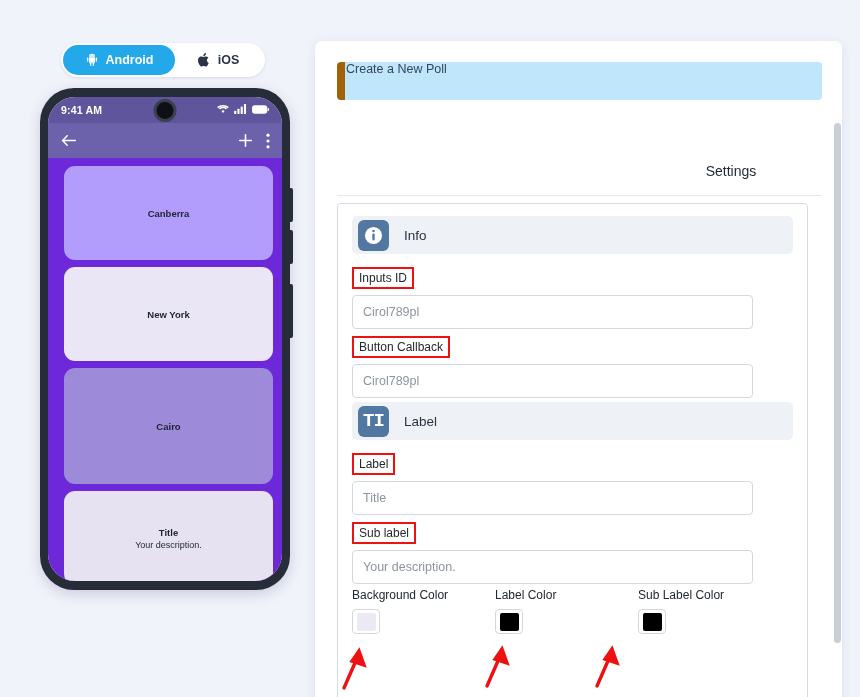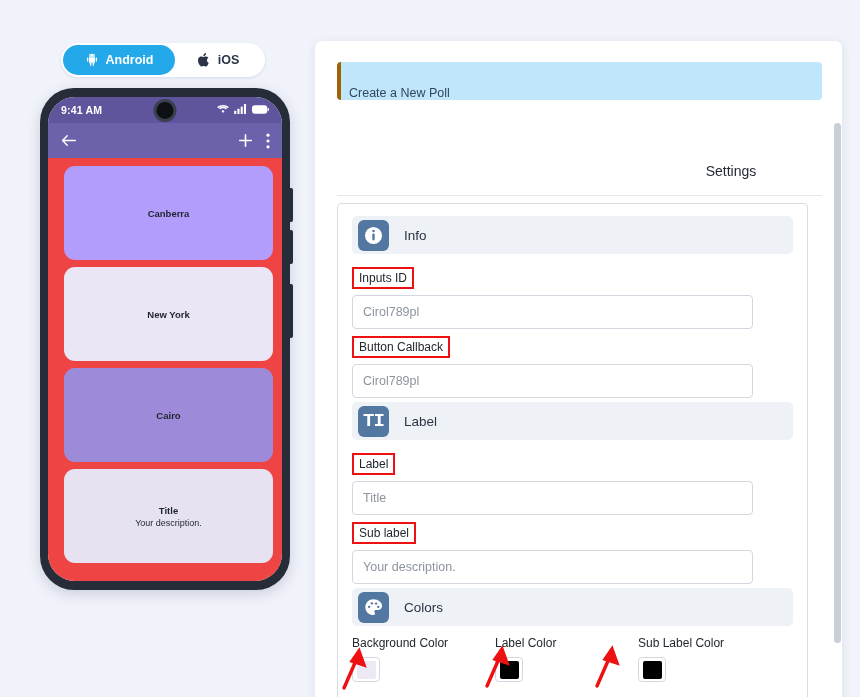--- a/index.html
+++ b/index.html
@@ -89,21 +89,21 @@
   #app-bar {
     height: 35px; background: #6b62ab;
     display: flex; align-items: center;
     padding: 0 12px; color: #ffffff;
   }
   #app-bar .spacer { flex: 1; }
   .appbar-ico { cursor: pointer; display: flex; align-items: center; }
 
   
   #card-list {
-    padding: 8px 9px 0 16px; background: #ef4444;
+    padding: 8px 9px 0 16px; background: #6d28d9;
     height: 423px;
   }
   .poll-card {
     border-radius: 11px; margin-bottom: 7px;
     display: flex; flex-direction: column;
     align-items: center; justify-content: center;
     text-align: center;
   }
   .poll-card .c-title { font-size: 9.5px; font-weight: bold; }
   .poll-card .c-sub   { font-size: 9px; margin-top: 2px; }
@@ -125,24 +125,24 @@
     position: absolute; right: 1px; top: 82px;
     width: 7px; height: 520px;
     background: #c9cfd8; border-radius: 4px;
   }
 
   
   #banner {
     position: absolute; left: 22px; top: 21px;
     width: 485px; height: 38px;
     background: #bfe6fb;
-    border-left: 4px solid #a16207;
+    border-left: 8px solid #a16207;
     border-radius: 4px;
-    display: flex; align-items: flex-end;
-    padding-left: 8px;
+    display: flex; align-items: flex-start;
+    padding-left: 1px;
     font-size: 12.5px; color: #33475c;
   }
 
   #settings-heading {
     position: absolute; left: 388px; top: 122px;
     transform: translateX(-50%);
     font-size: 14px; color: #1f2733; margin-left: 28px;
   }
   #settings-divider {
     position: absolute; left: 22px; top: 154px;
@@ -305,21 +305,21 @@
           </span>
         </div>
 
         <div id="card-list">
           <div class="poll-card" style="height:94px;background:#b39dfc;color:#1e2430">
             <div class="c-title">Canberra</div>
           </div>
           <div class="poll-card" style="height:94px;background:#eae6f5;color:#1e2430">
             <div class="c-title">New York</div>
           </div>
-          <div class="poll-card" style="height:94px;background:#9d8ad8;color:#1e2430">
+          <div class="poll-card" style="height:116px;background:#9d8ad8;color:#1e2430">
             <div class="c-title">Cairo</div>
           </div>
           <div class="poll-card" style="height:94px;background:#e6e2f2;color:#1e2430">
             <div class="c-title">Title</div>
             <div class="c-sub">Your description.</div>
           </div>
         </div>
 
       </div>
     </div>
@@ -367,32 +367,20 @@
       <div><span class="field-label boxed">Label</span></div>
       <div class="txt-input">
         <span>Title</span>
       </div>
 
       <div><span class="field-label boxed">Sub label</span></div>
       <div class="txt-input">
         <span>Your description.</span>
       </div>
 
-      <div class="sec-header" style="margin-top:4px">
-        <div class="sec-icon">
-          <svg width="19" height="19" viewBox="0 0 20 20">
-            <path d="M10 1.4c-4.8 0-8.6 3.7-8.6 8.3 0 4.6 3.8 8.3 8.6 8.3 1 0 1.7-.7 1.7-1.6 0-.4-.2-.8-.5-1.1-.3-.3-.4-.6-.4-1 0-.9.8-1.6 1.7-1.6h2c2.5 0 4.5-1.9 4.5-4.3 0-3.9-4-7-9-7z" fill="#ffffff"></path>
-            <circle cx="5.4" cy="9.3" r="1.25" fill="#5277a0"></circle>
-            <circle cx="8.4" cy="5.6" r="1.25" fill="#5277a0"></circle>
-            <circle cx="12.7" cy="5.9" r="1.25" fill="#5277a0"></circle>
-            <circle cx="15" cy="9.3" r="1.25" fill="#5277a0"></circle>
-          </svg>
-        </div>
-        <div class="sec-title">Colors</div>
-      </div>
 
       <div id="colors-row">
         <div class="color-item">
           <span class="cl-label">Background Color</span>
           <div class="swatch-box">
             <div class="swatch" style="background:#ece9f4"></div>
           </div>
         </div>
         <div class="color-item">
           <span class="cl-label">Label Color</span>

